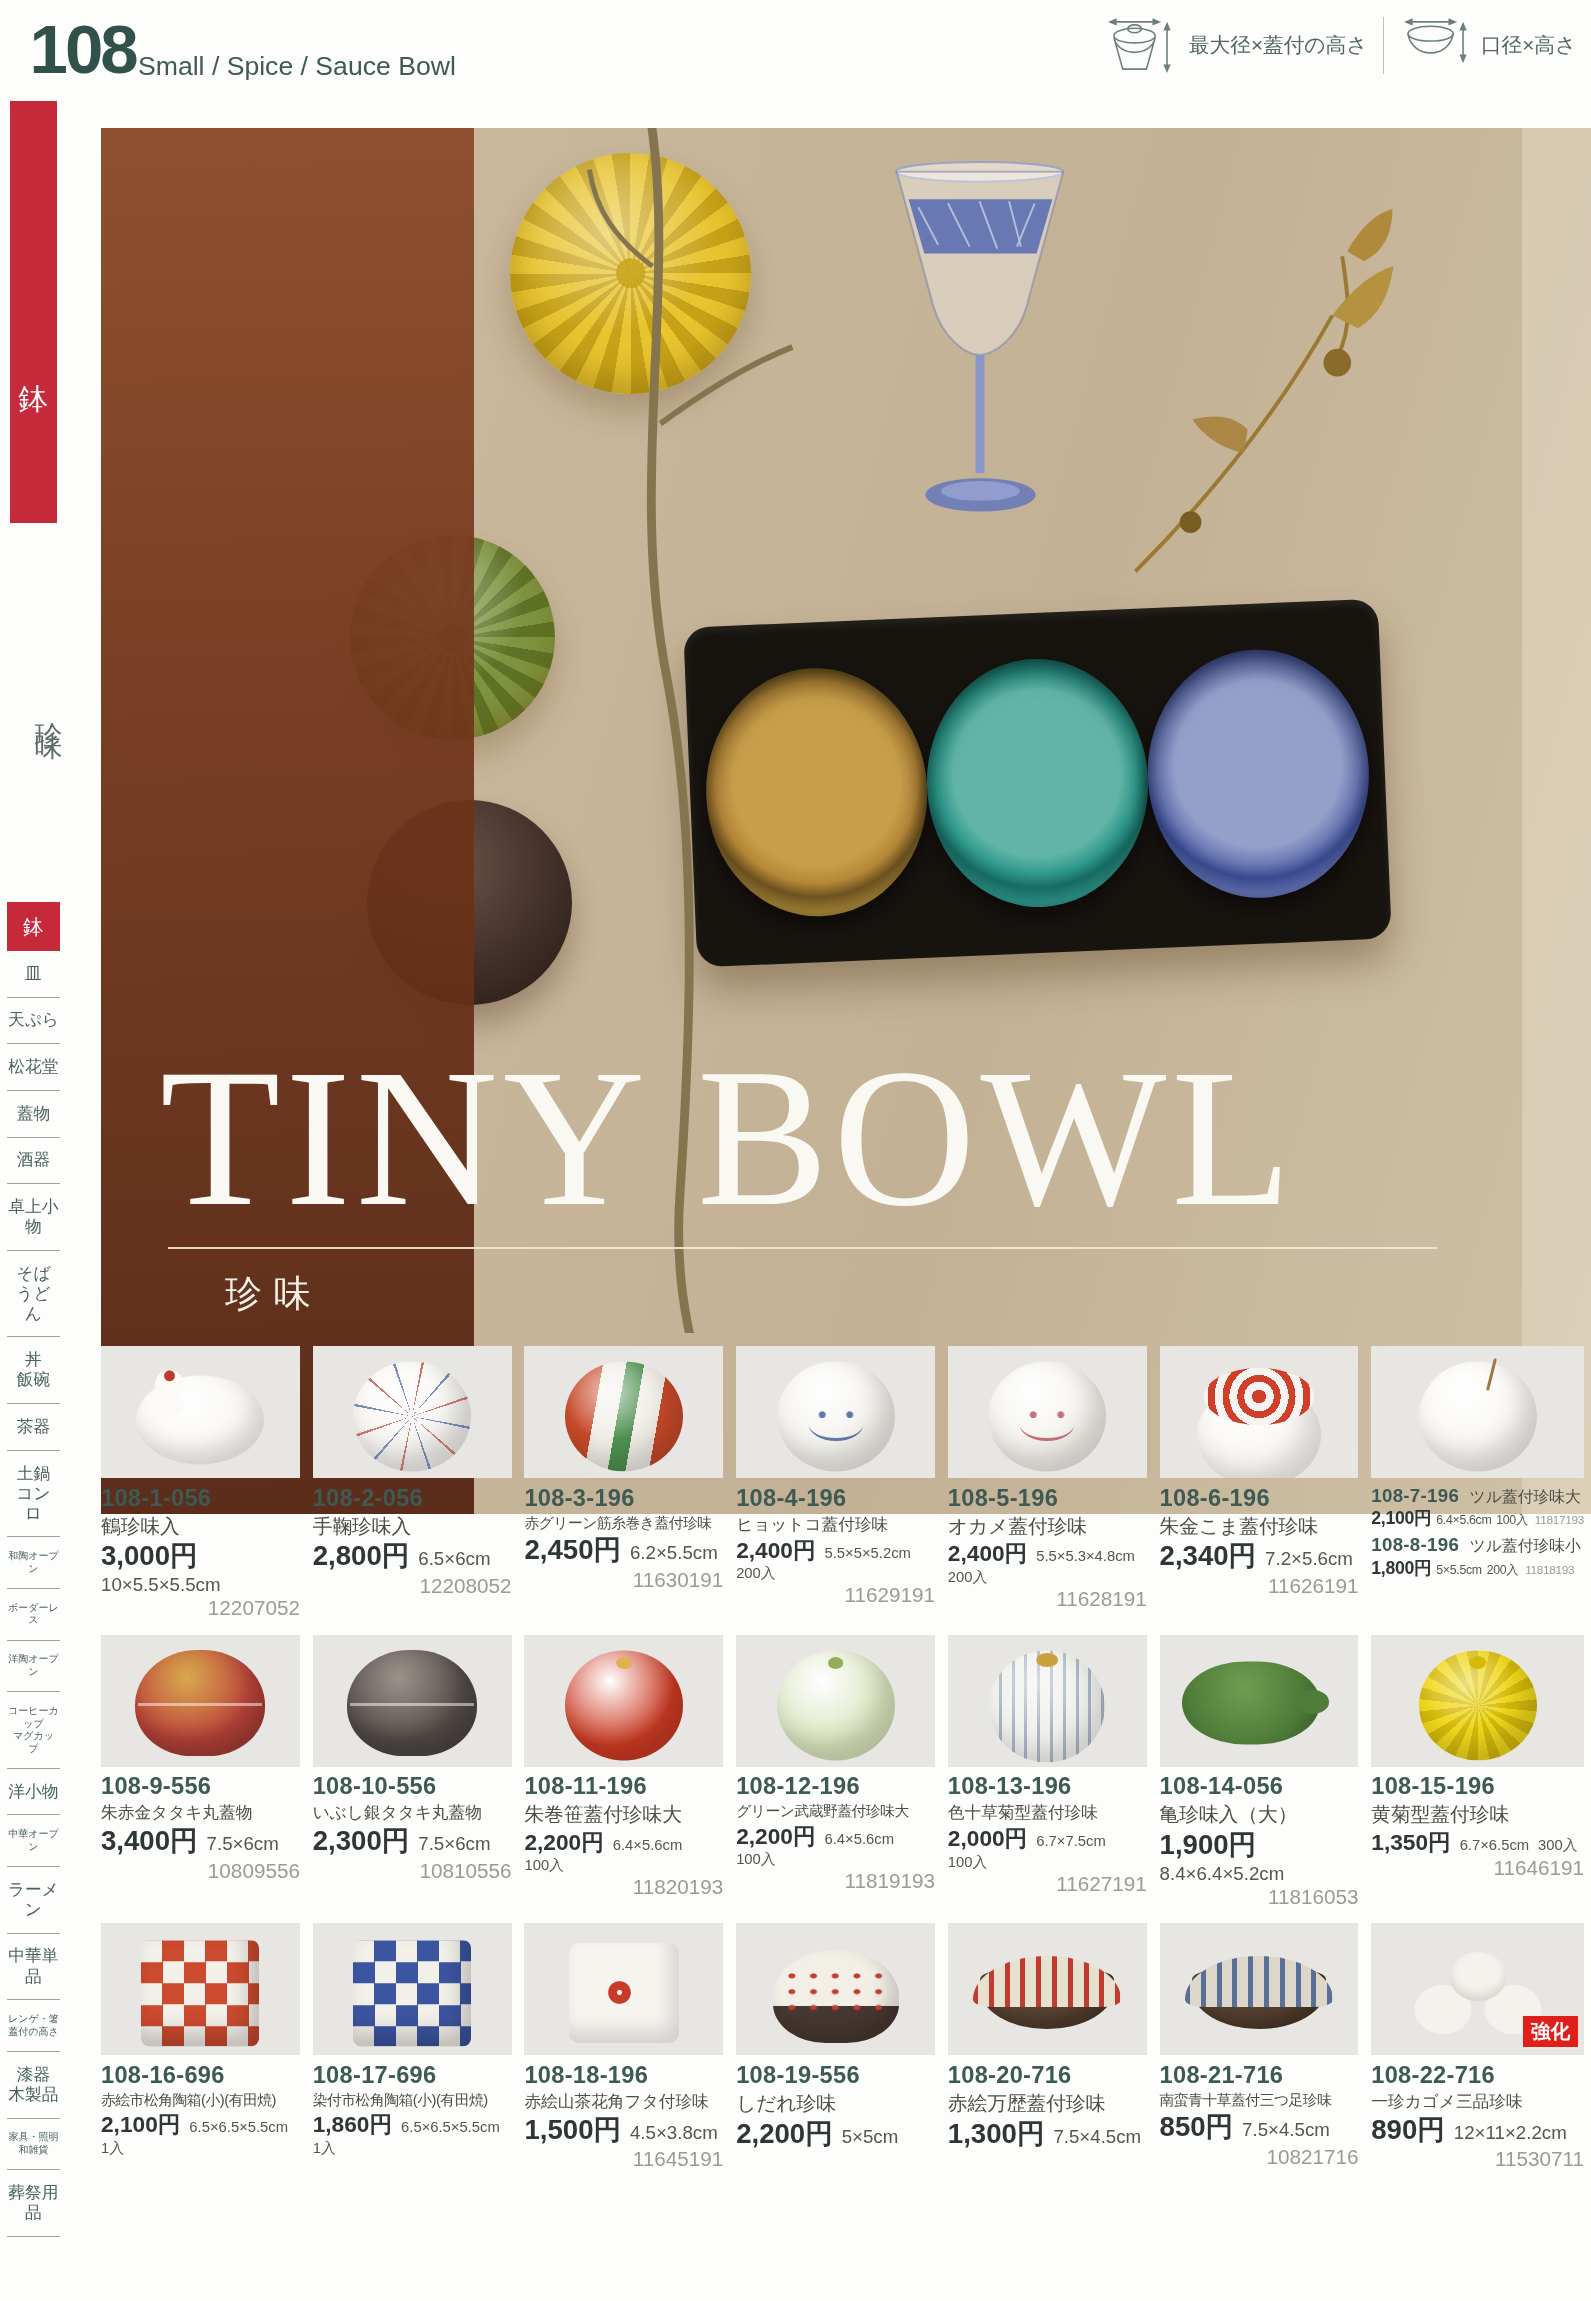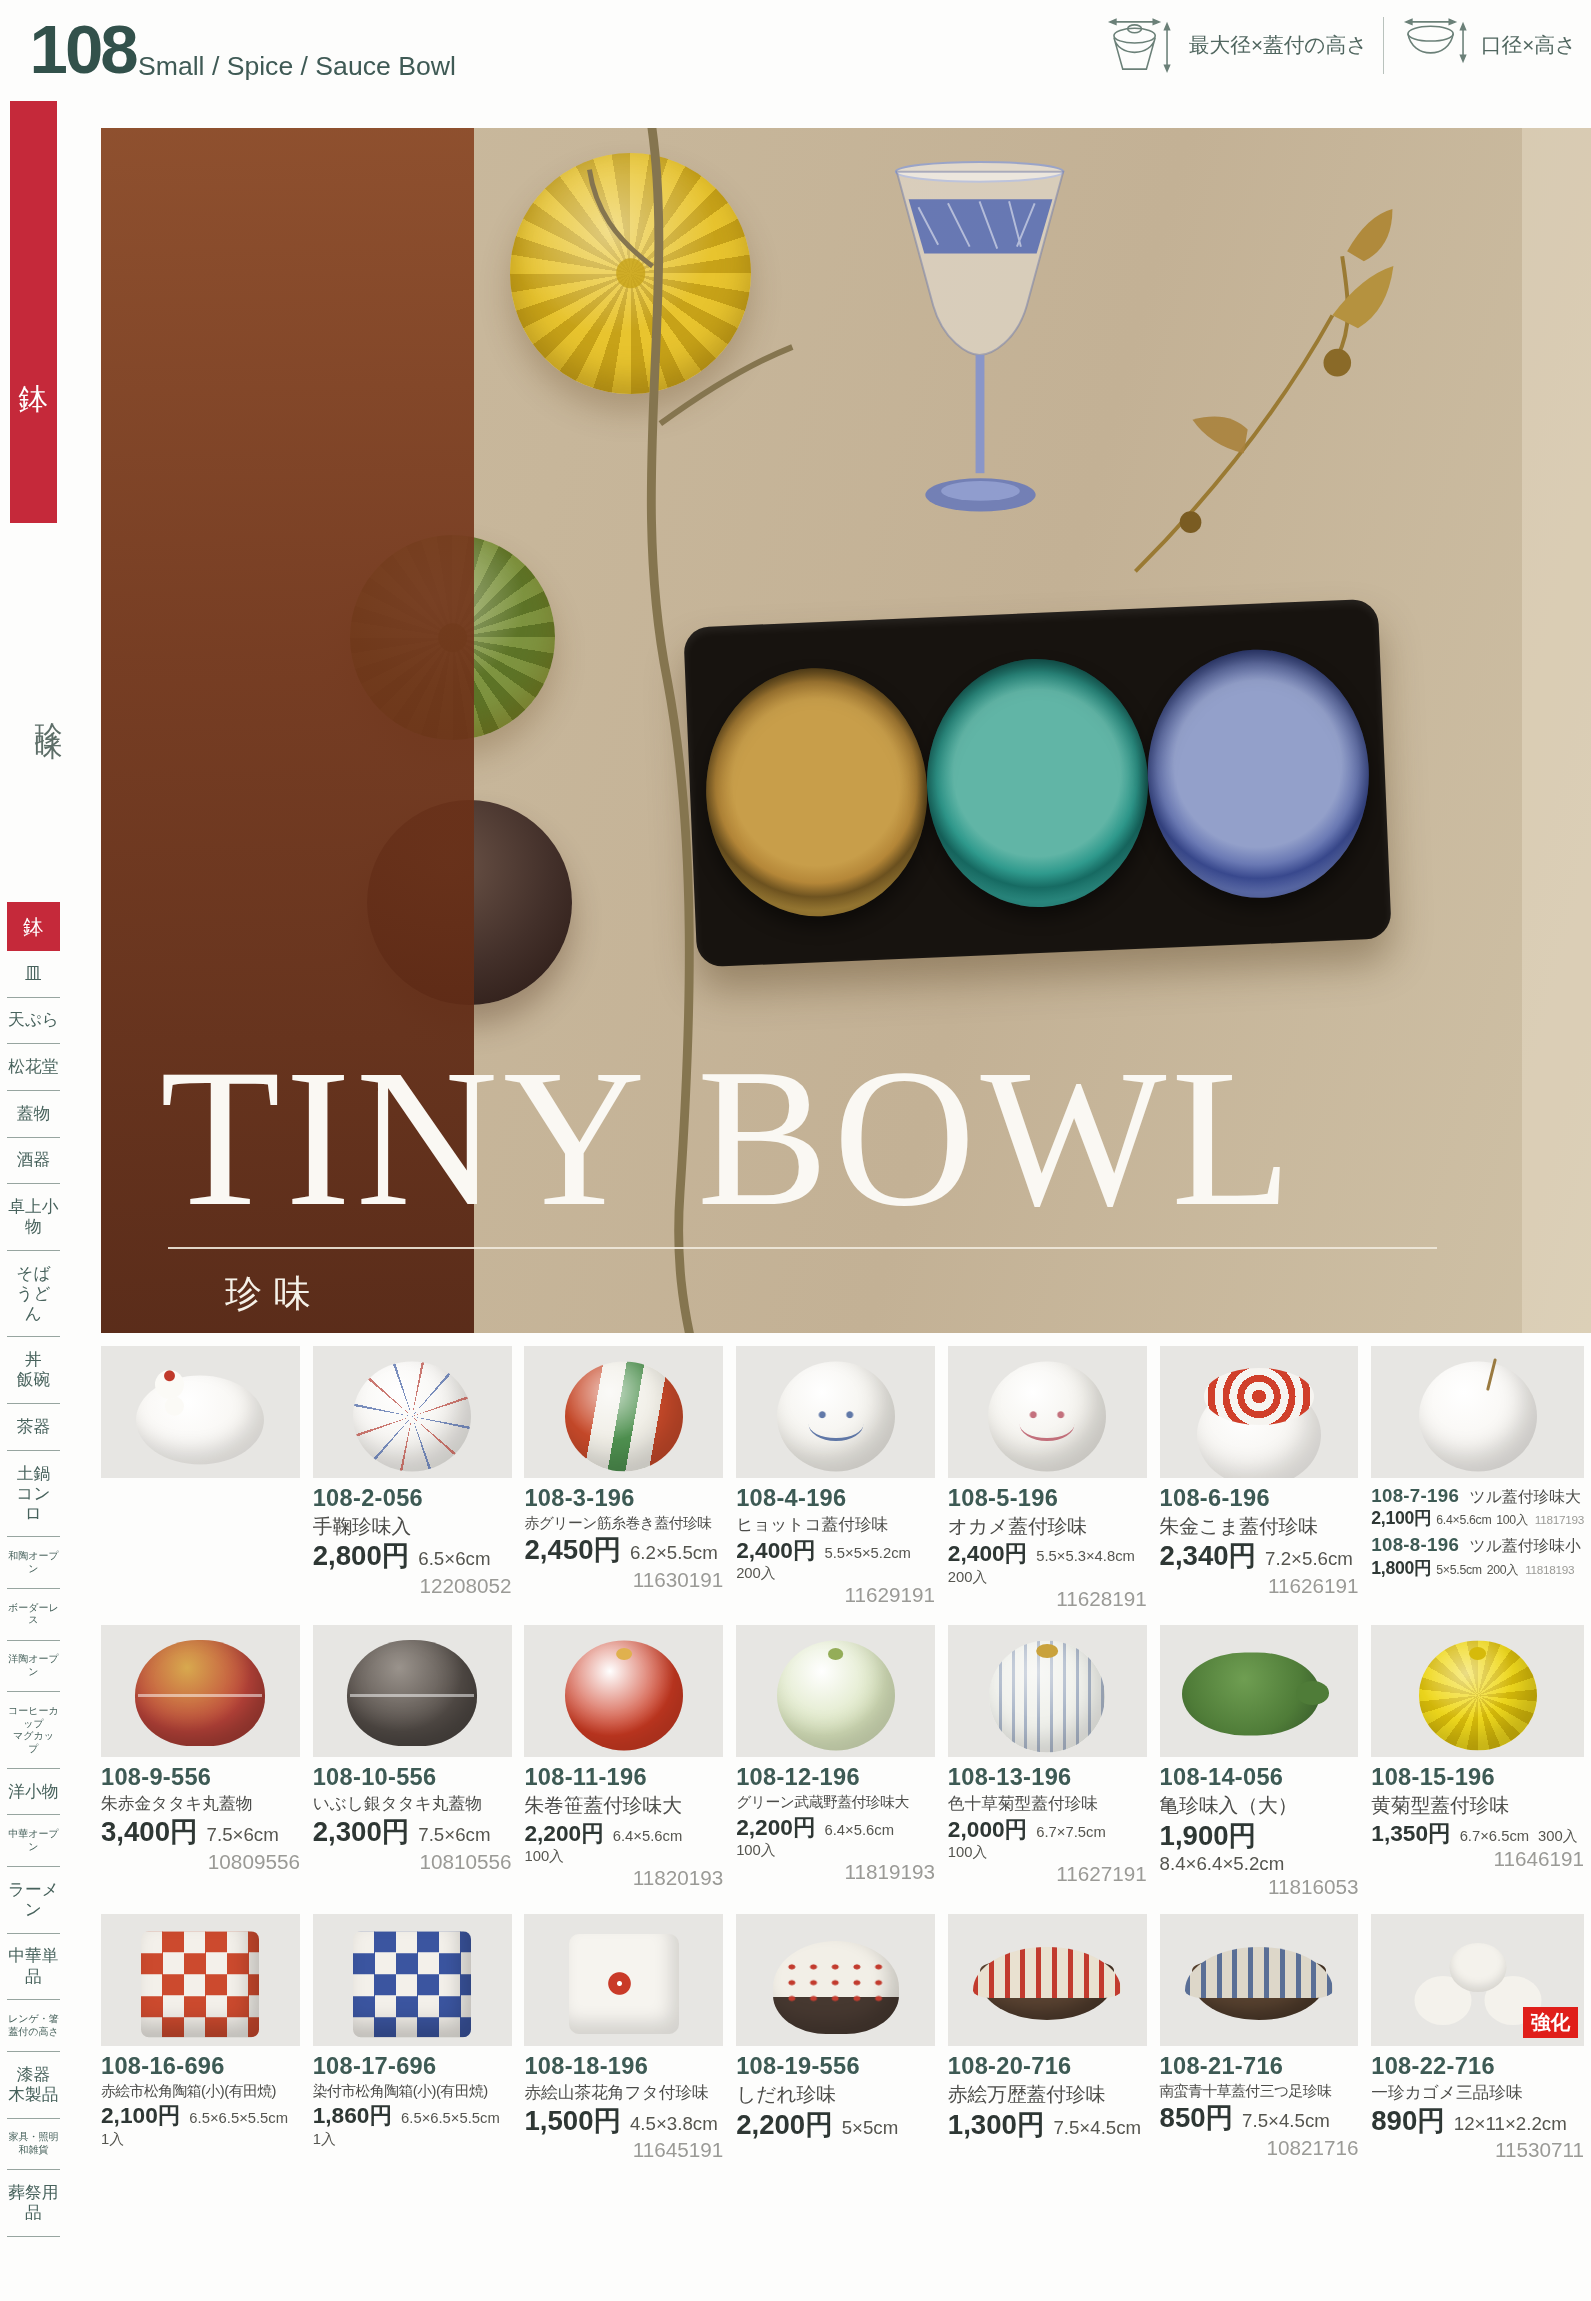--- a/index.html
+++ b/index.html
@@ -30,21 +30,21 @@
   .nav-current { height:49px; background:var(--accent-red,#c5293a); color:#fff;
                  display:flex; align-items:center; justify-content:center;
                  font-family:"Liberation Serif","DejaVu Serif",serif; font-size:20.7px; }
   .side-nav ul { list-style:none; }
   .nav-item { padding:12.8px 1px; border-bottom:1px solid #97a5a0; text-align:center;
               font-family:"Liberation Serif","DejaVu Serif",serif; font-size:16.7px;
               line-height:1.2; color:#47625c; white-space:pre-line; cursor:pointer; }
   .nav-item.small { font-size:10px; line-height:1.25; }
 
   
-  .hero { position:absolute; left:101px; top:128px; width:1490px; height:1205px;
+  .hero { position:absolute; left:101px; top:128px; width:1490px; height:1386px;
           overflow:hidden; background:linear-gradient(105deg,#cbbb9f 0%,#c3b195 60%,#cfc1a6 100%);text-align:center; }
   .hero > * { position:absolute; }
   .h-strip-right { right:0; top:0; width:69px; height:100%; background:rgba(240,230,210,.4); }
   .mum { border-radius:50%;
          background:radial-gradient(circle at 42% 32%, rgba(255,255,255,.45), rgba(255,255,255,0) 48%),
                     repeating-conic-gradient(var(--c1) 0 9deg, var(--c2) 9deg 18deg);
          box-shadow:inset 0 -13.8px 29.6px rgba(110,80,10,.35), 0 17.7px 29.6px rgba(90,60,20,.25); }
   .mum::after { content:""; position:absolute; left:50%; top:50%; width:29.6px; height:29.6px;
                 transform:translate(-50%,-50%); border-radius:50%; background:var(--c2); opacity:.8; }
   .h-bowl-yellow { left:409px; top:24.6px; width:241px; height:241px; --c1:#e8c42e; --c2:#c7a218; }
@@ -324,20 +324,33 @@
     <div class="hero-rule"></div>
     <div class="hero-sub">珍味</div>
   </section>
 
   <section class="grid">
 
       <div class="cell">
         <div class="photo shape-crane" style="--main: #f7f5f1; --accent: #c03a2b;">
           
         </div>
+        <div class="entries">
+
+            <div class="entry">
+              <span class="code">108-1-056</span>
+              <span class="name">鶴珍味入</span>
+              <span class="spec">
+                <span class="price">3,000円</span>
+                <span class="size">10×5.5×5.5cm</span>
+
+                <span class="itemno">12207052</span>
+              </span>
+            </div>
+          </div>
       </div>
 
       <div class="cell">
         <div class="photo shape-temari" style="--main: #f5f3ef; --accent: #4a5fa5;">
           
         </div>
         <div class="entries">
 
             <div class="entry">
               <span class="code">108-2-056</span>

